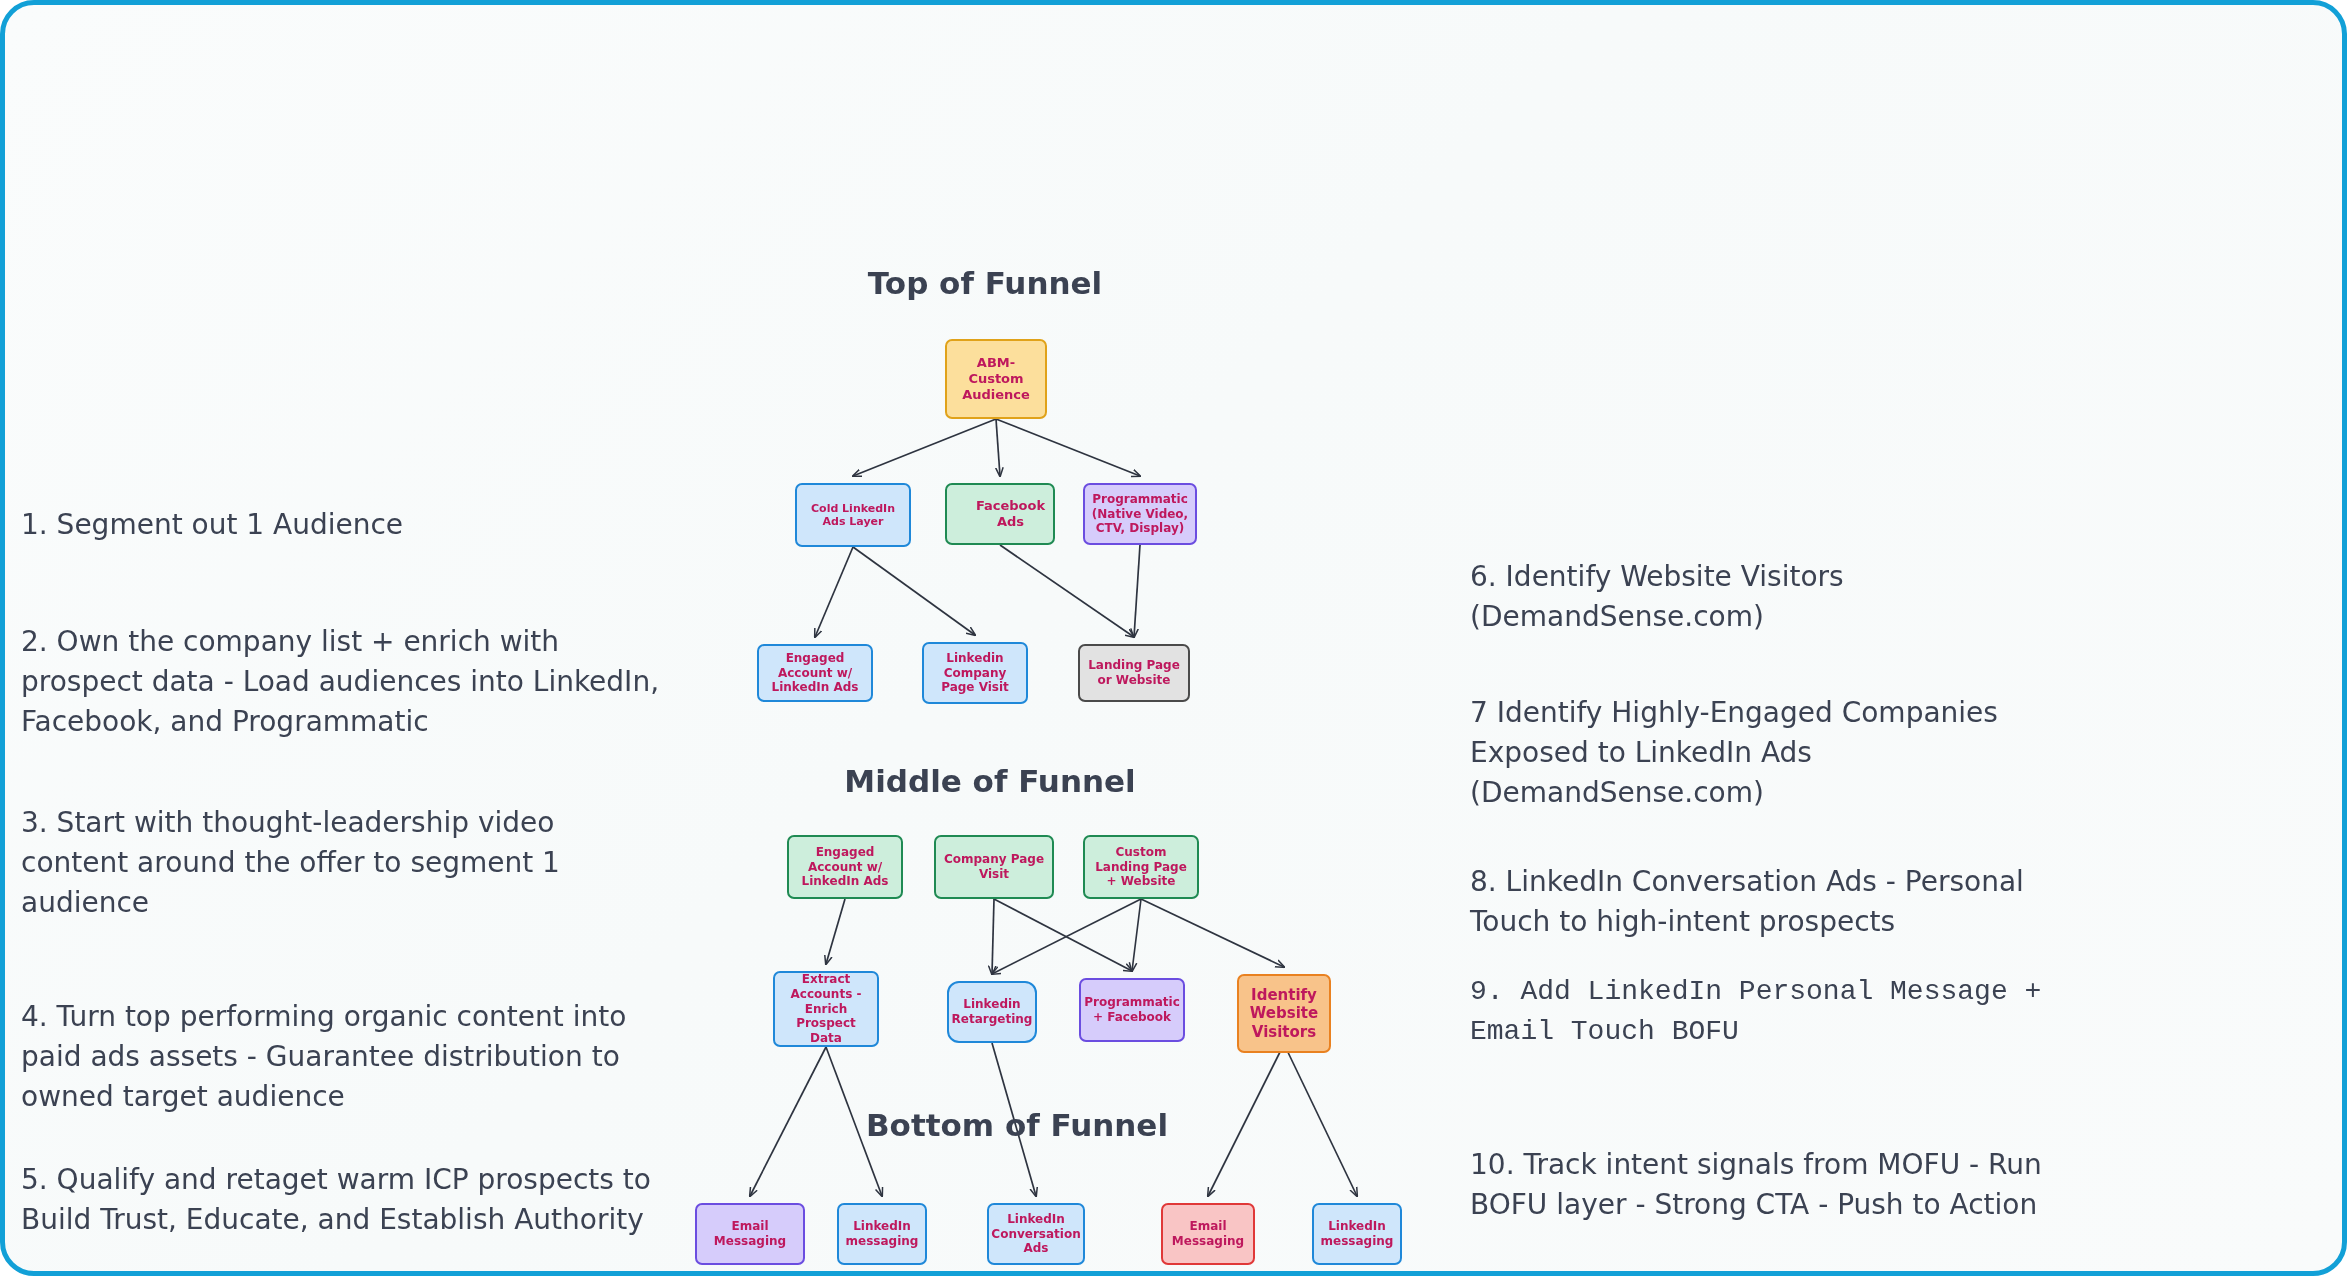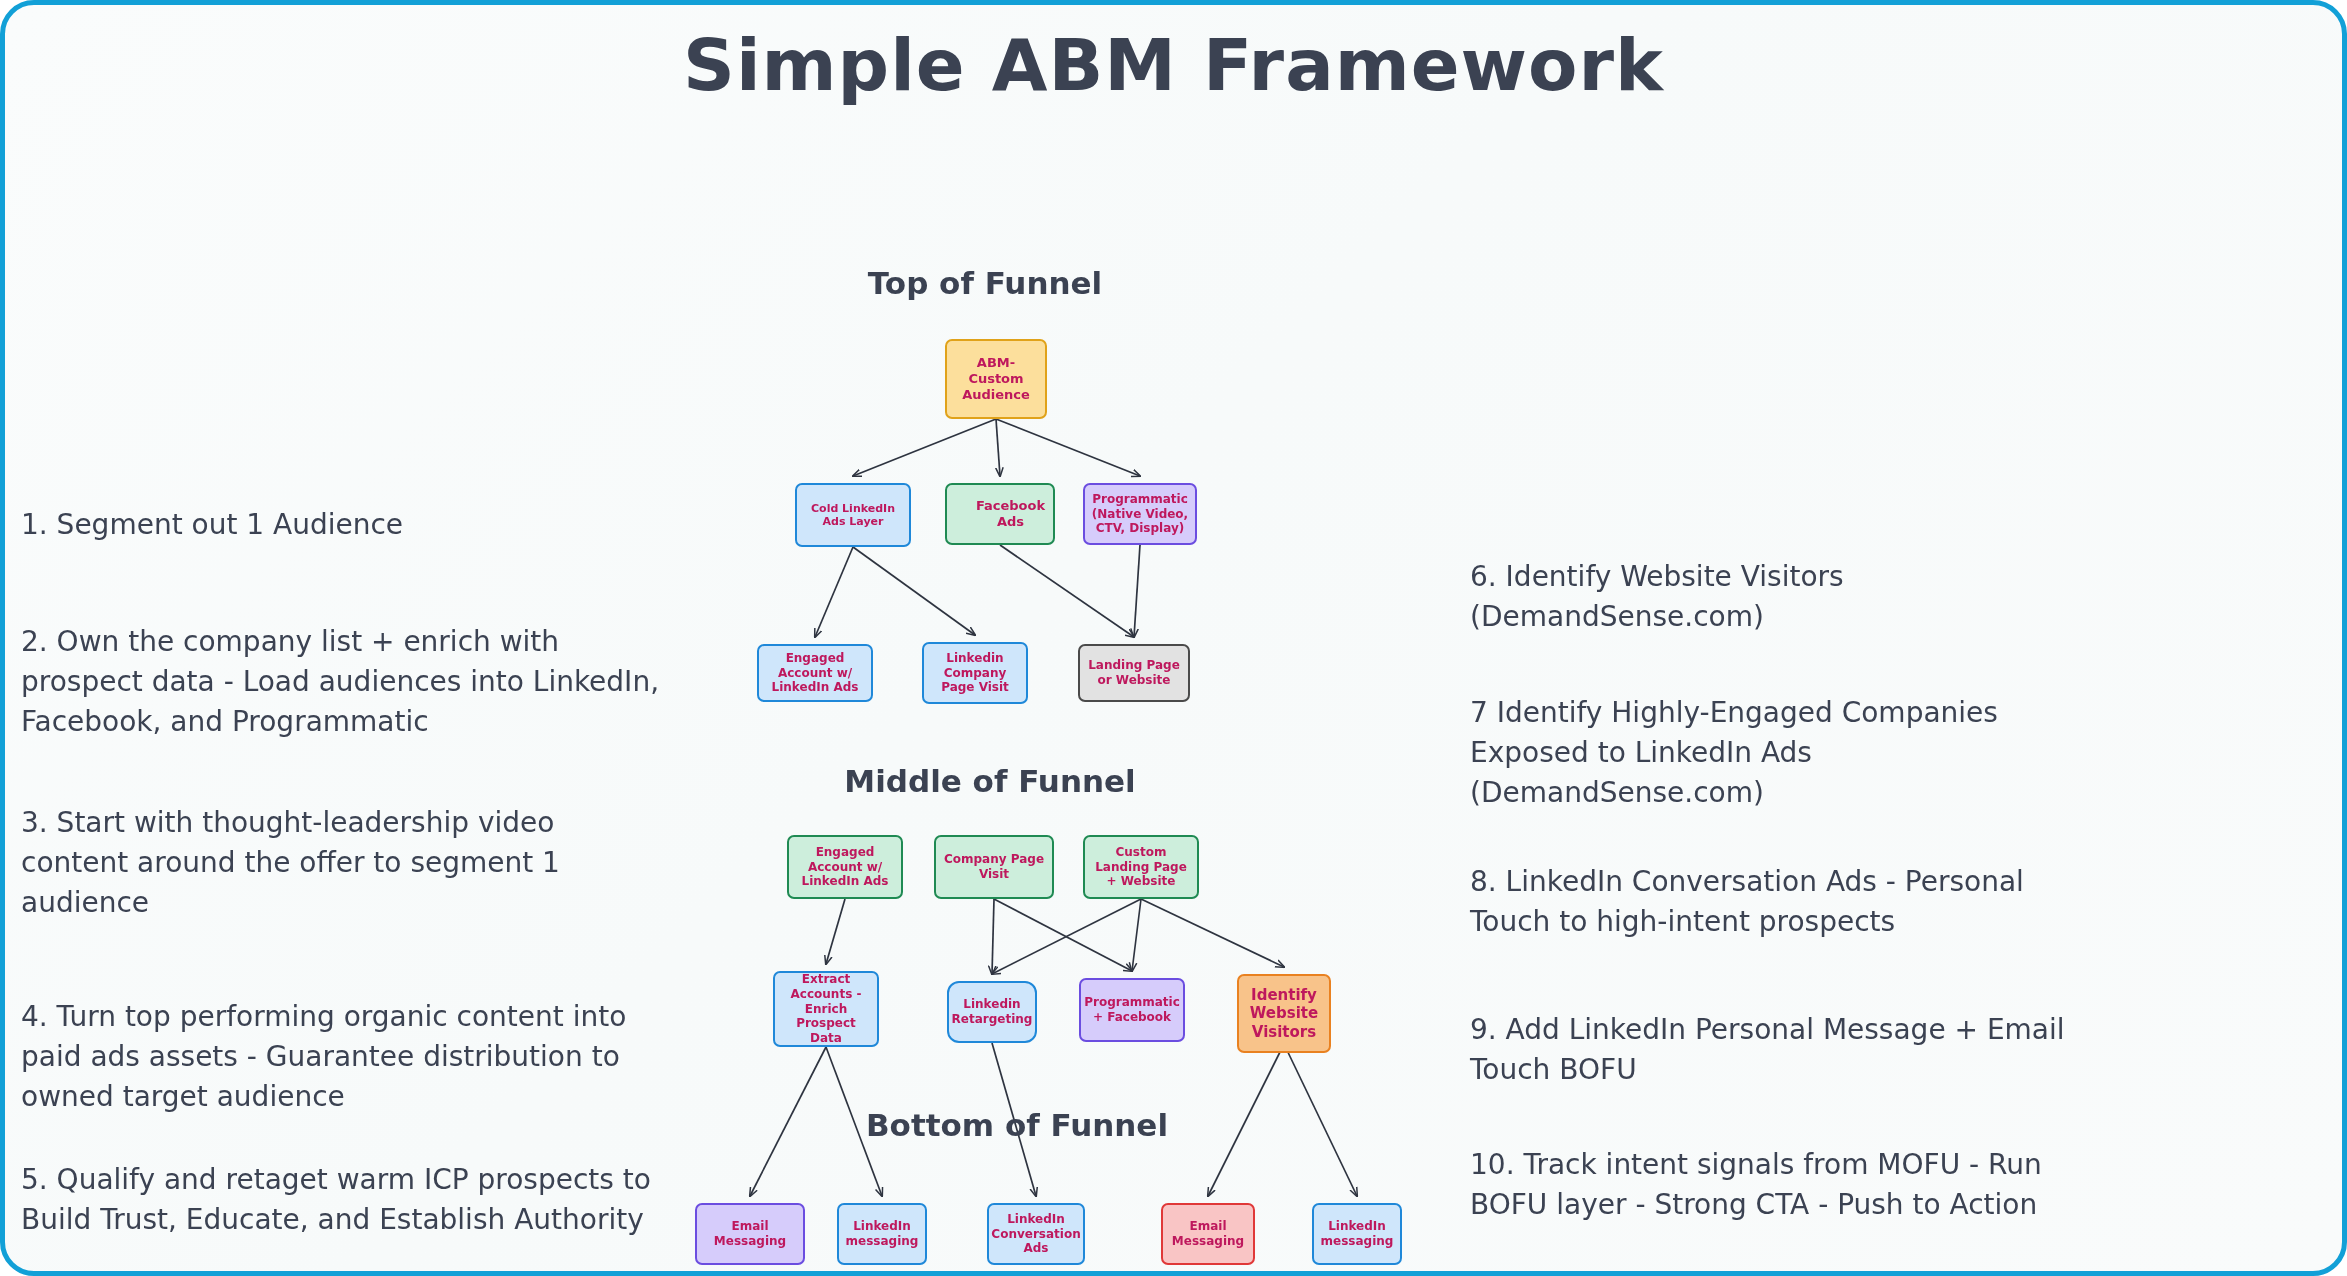--- a/index.html
+++ b/index.html
@@ -75,21 +75,20 @@
     position: absolute; left: 0; top: 0;
     width: 2347px; height: 1276px;
     pointer-events: none;
   }
 </style>
 </head>
 <body>
 
 <div id="frame">
 
-  <div id="page-title">Simple ABM Framework</div>
 
   <svg class="edges" viewBox="0 0 2347 1276">
     <defs>
       <marker id="arrow" viewBox="0 0 10 10" refX="9" refY="5" markerWidth="5.5" markerHeight="5.5" orient="auto-start-reverse">
         <path d="M 0 1 L 10 5 L 0 9" fill="none" stroke="#2e3440" stroke-width="1.6"></path>
       </marker>
     </defs>
     <g id="edge-group" stroke="#2e3440" stroke-width="1.7" fill="none">
         <path d="M 991 414 L 848 471" marker-end="url(#arrow)"></path>
         <path d="M 991 414 L 995 471" marker-end="url(#arrow)"></path>
@@ -144,17 +143,17 @@
       <div class="step" style="left: 16px; top: 500px;">1. Segment out 1 Audience</div>
       <div class="step" style="left: 16px; top: 617px;">2. Own the company list + enrich with prospect data - Load audiences into LinkedIn, Facebook, and Programmatic</div>
       <div class="step" style="left: 16px; top: 798px;">3. Start with thought-leadership video content around the offer to segment 1 audience</div>
       <div class="step" style="left: 16px; top: 992px;">4. Turn top performing organic content into paid ads assets - Guarantee distribution to owned target audience</div>
       <div class="step" style="left: 16px; top: 1155px;">5. Qualify and retaget warm ICP prospects to Build Trust, Educate, and Establish Authority</div>
     </div>
   <div id="right-col">
       <div class="step" style="left: 1465px; top: 552px;">6. Identify Website Visitors (DemandSense.com)</div>
       <div class="step" style="left: 1465px; top: 688px;">7 Identify Highly-Engaged Companies Exposed to LinkedIn Ads (DemandSense.com)</div>
       <div class="step" style="left: 1465px; top: 857px;">8. LinkedIn Conversation Ads - Personal Touch to high-intent prospects</div>
-      <div class="step" style="left: 1465px; top: 1005px;">9. Add LinkedIn Personal Message + Email Touch BOFU</div>
+      <div class="step" style="left: 1465px; top: 967px; font-family: Liberation Mono, monospace;">9. Add LinkedIn Personal Message + Email Touch BOFU</div>
       <div class="step" style="left: 1465px; top: 1140px;">10. Track intent signals from MOFU - Run BOFU layer - Strong CTA - Push to Action</div>
     </div>
 
 </div>
 
 </body></html>

